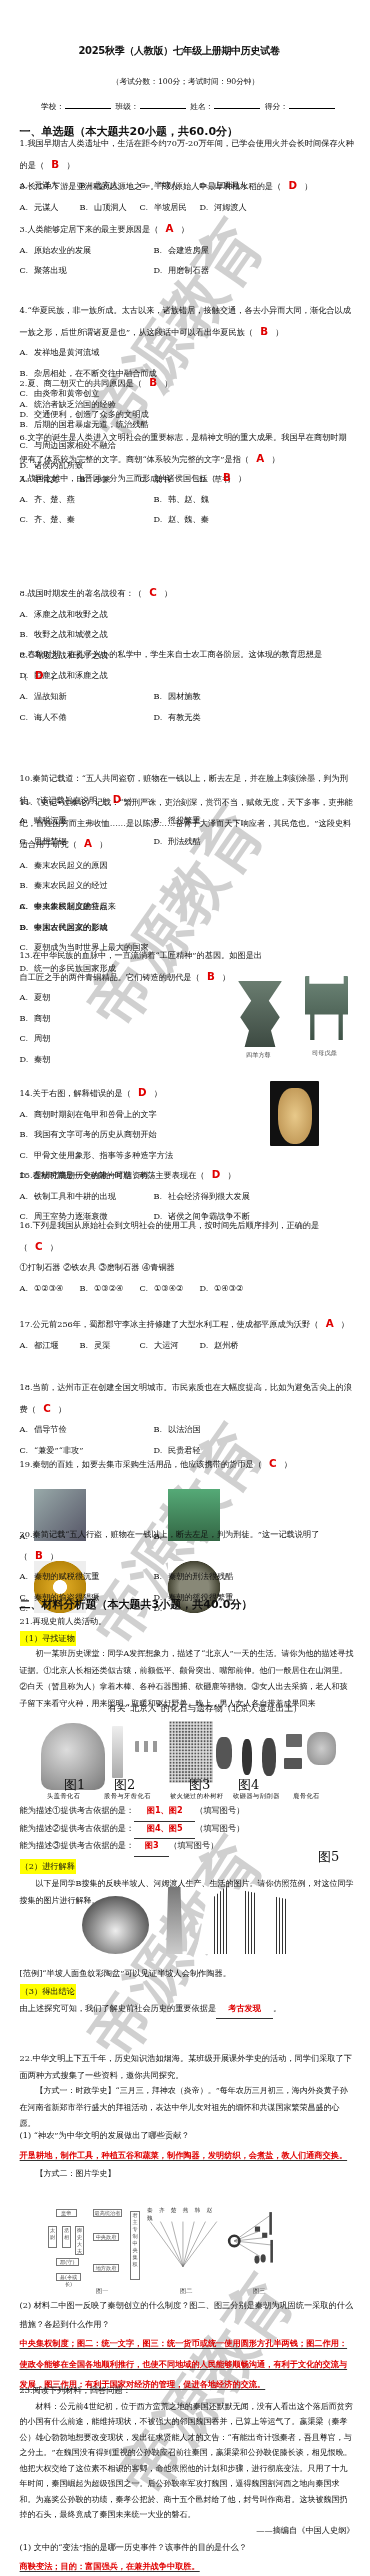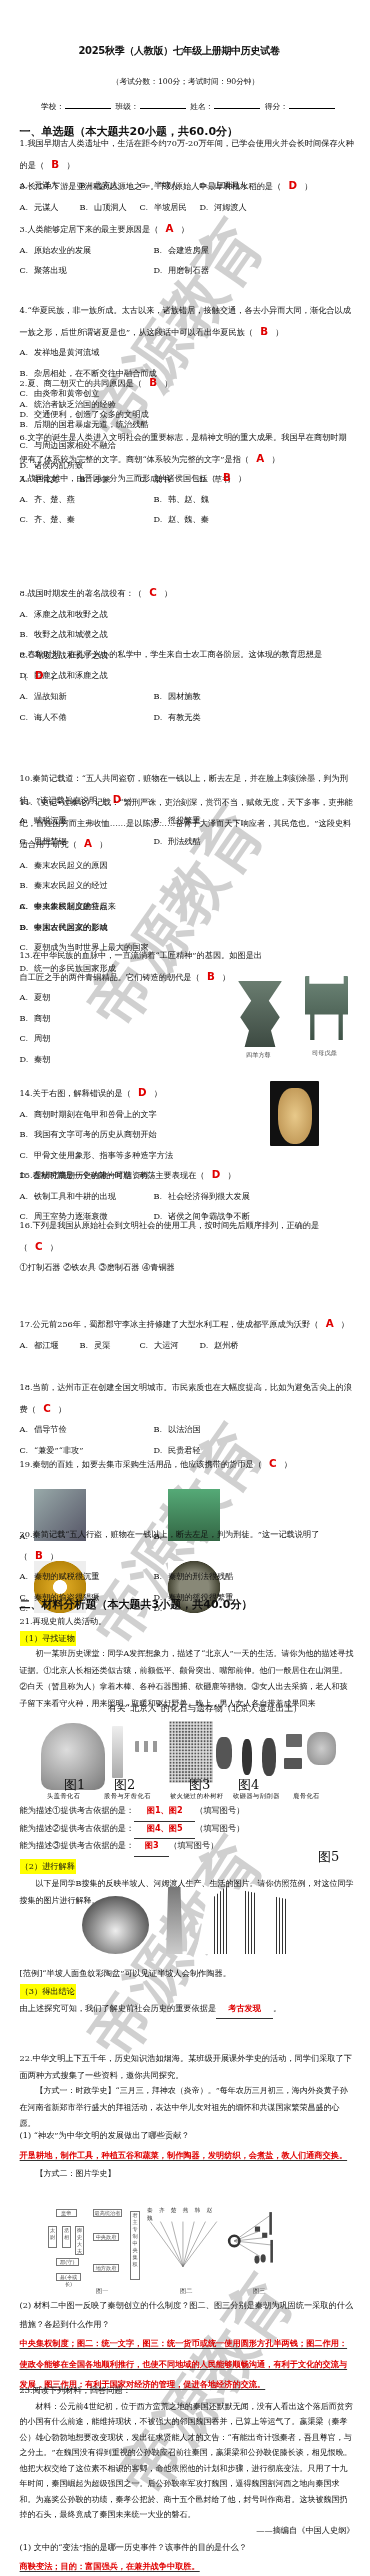--- a/index.html
+++ b/index.html
@@ -182,20 +182,26 @@
       <div class="opts two">
         <div class="opt"><span class="l">A.</span><span>铁制工具和牛耕的出现</span></div>
         <div class="opt"><span class="l">B.</span><span>社会经济得到很大发展</span></div>
         <div class="opt"><span class="l">C.</span><span>周王室势力逐渐衰微</span></div>
         <div class="opt"><span class="l">D.</span><span>诸侯之间争霸战争不断</span></div>
       </div>
     </div>
     <div class="abs q" style="top: 1215px;">
       <div class="stem"><span>16.下列是我国从原始社会到文明社会的使用工具，按时间先后顺序排列，正确的是（</span><span class="ans">C</span><span>）</span></div>
       <div class="opt">①打制石器 ②铁农具 ③磨制石器 ④青铜器</div>
+      <div class="opts four">
+        <div class="opt"><span class="l">A.</span><span>①②③④</span></div>
+        <div class="opt"><span class="l">B.</span><span>①③②④</span></div>
+        <div class="opt"><span class="l">C.</span><span>①③④②</span></div>
+        <div class="opt"><span class="l">D.</span><span>①④③②</span></div>
+      </div>
     </div>
     <div class="abs q" style="top: 1313px;">
       <div class="stem"><span>17.公元前256年，蜀郡郡守李冰主持修建了大型水利工程，使成都平原成为沃野（</span><span class="ans">A</span><span>）</span></div>
       <div class="opts four">
         <div class="opt"><span class="l">A.</span><span>都江堰</span></div>
         <div class="opt"><span class="l">B.</span><span>灵渠</span></div>
         <div class="opt"><span class="l">C.</span><span>大运河</span></div>
         <div class="opt"><span class="l">D.</span><span>赵州桥</span></div>
       </div>
     </div>

